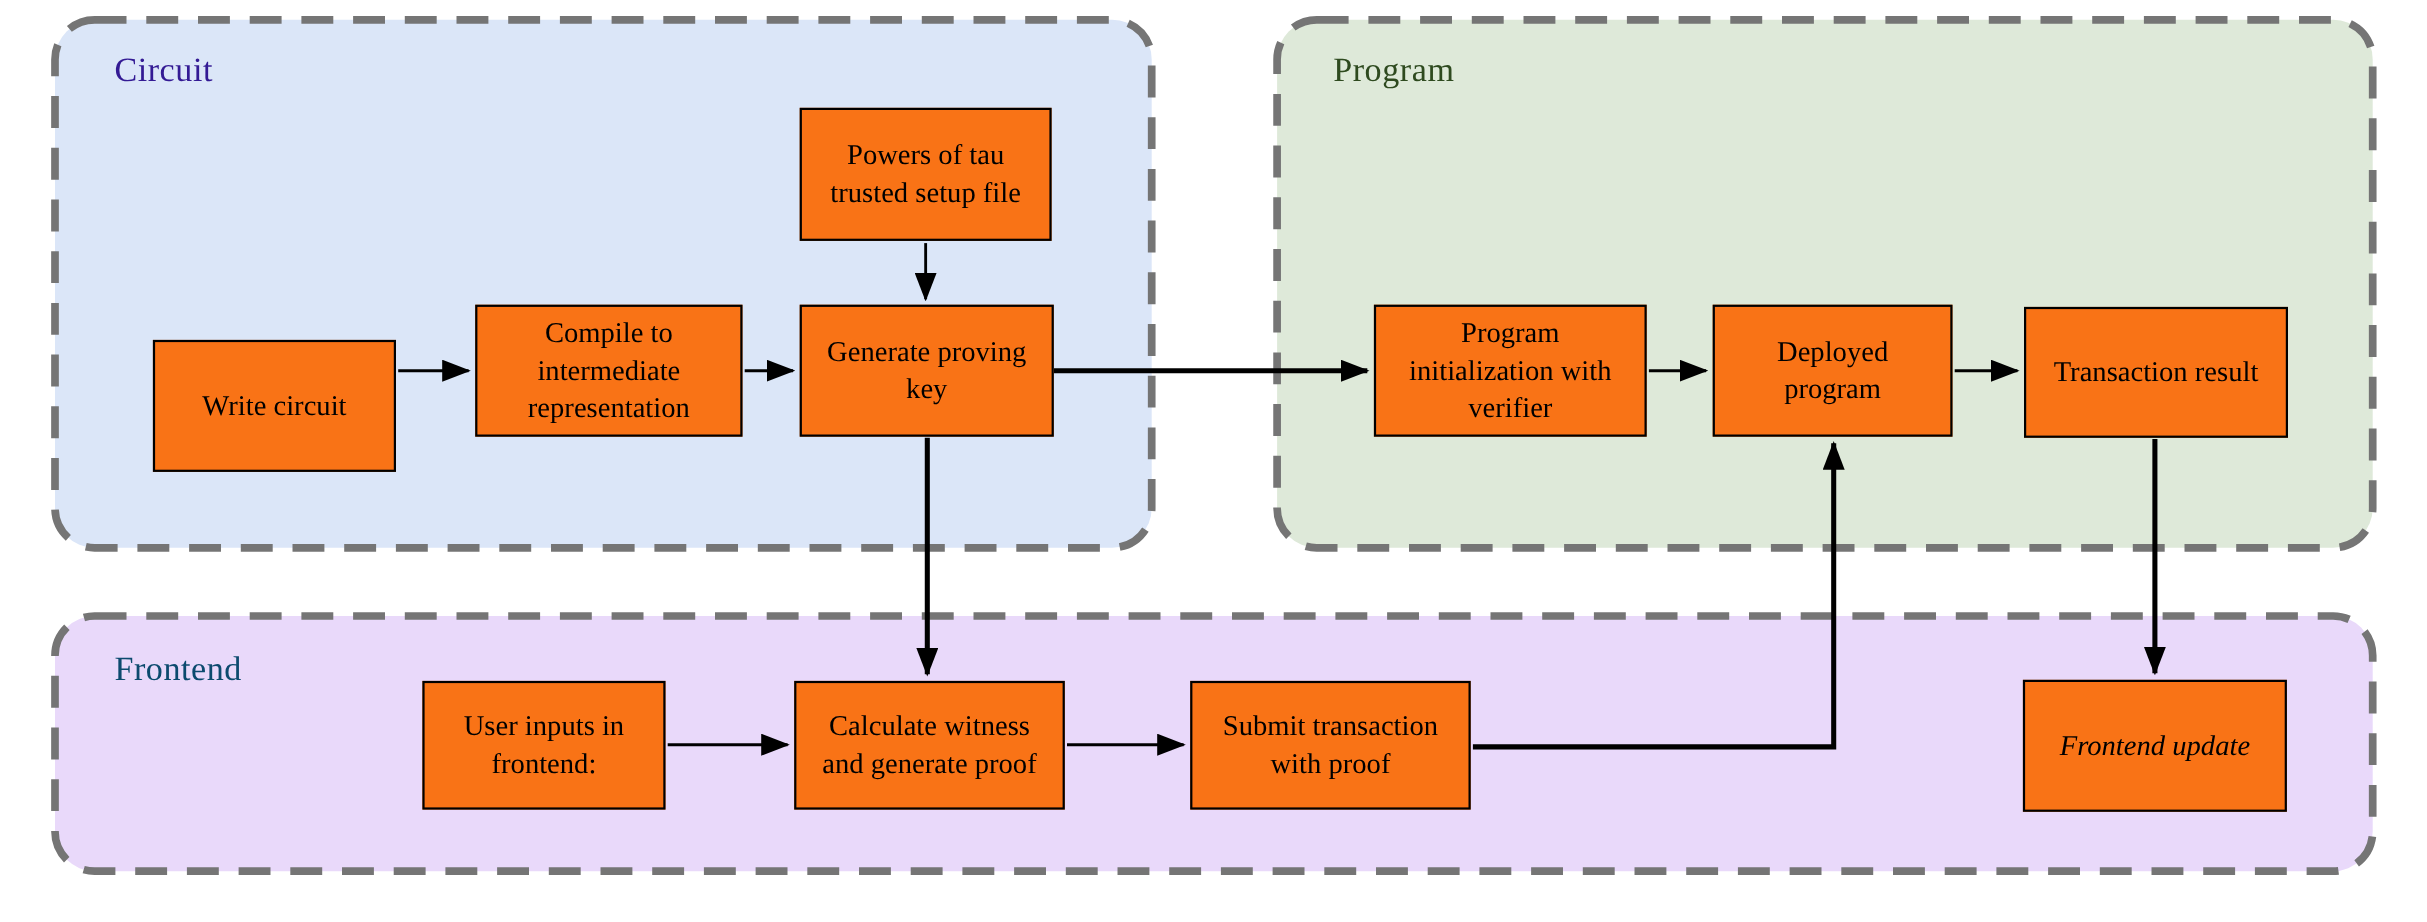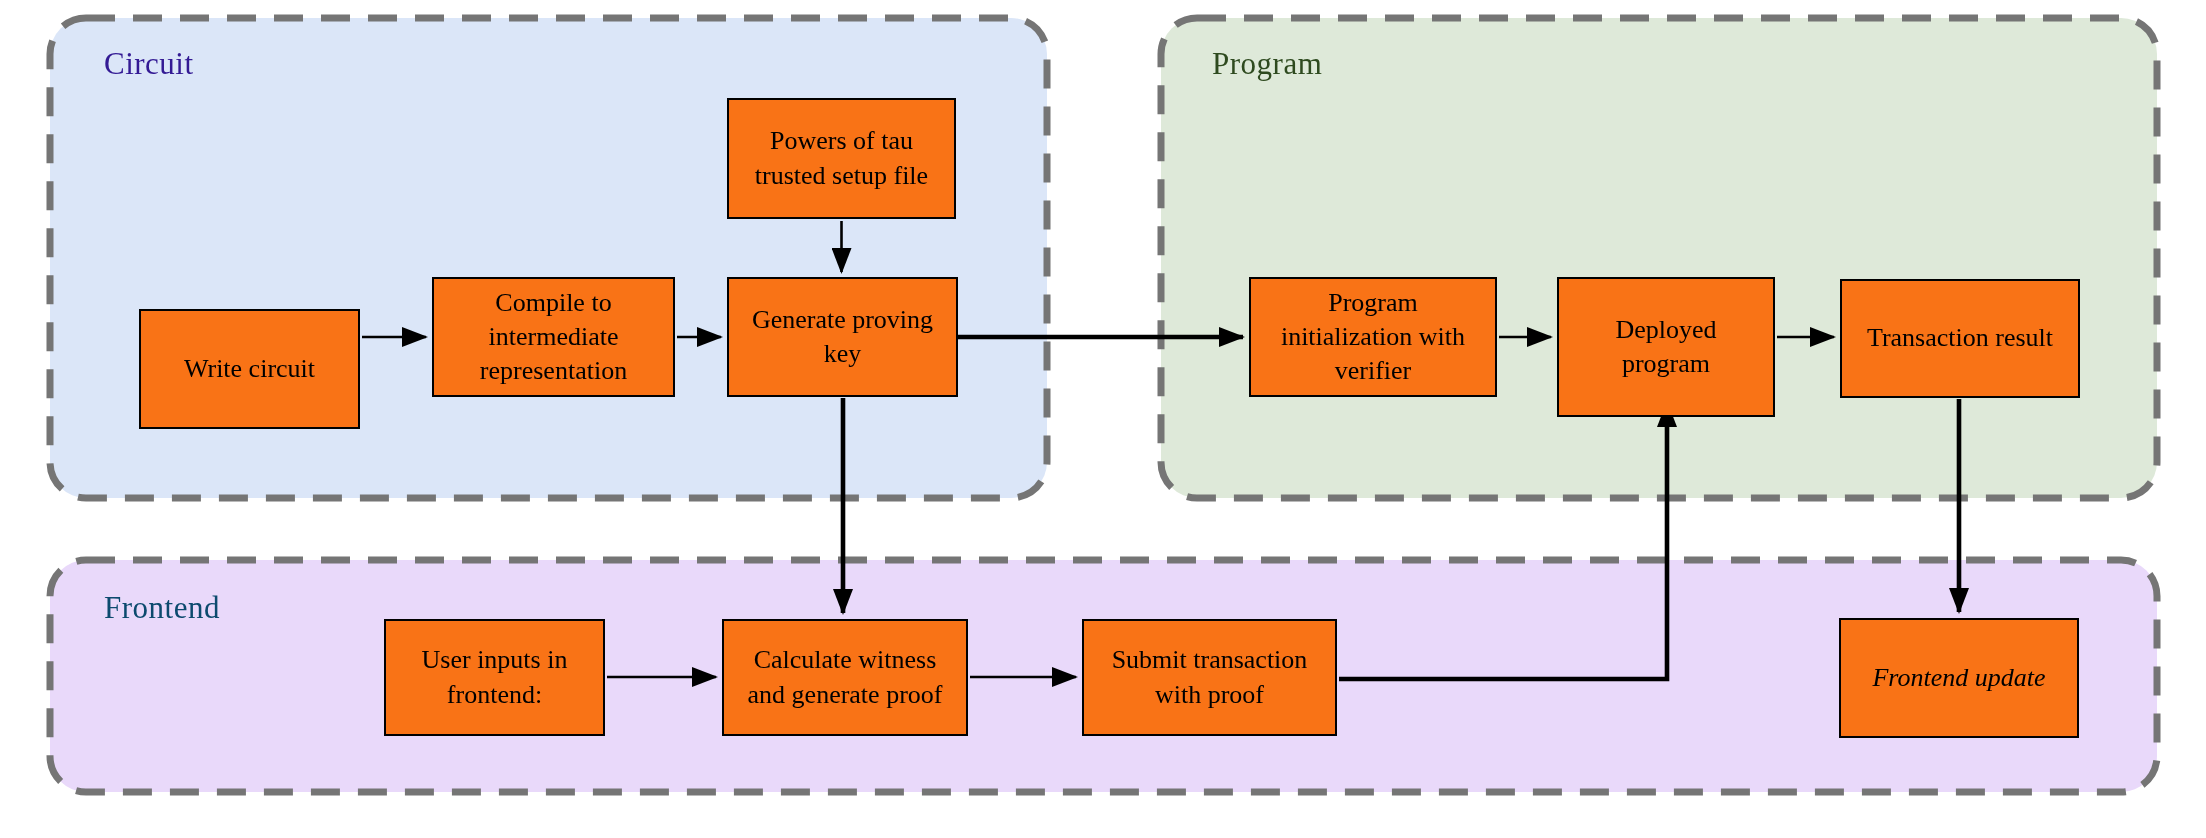--- a/index.html
+++ b/index.html
@@ -31,21 +31,21 @@
     font-size:26px;
     line-height:1.32;
     color:#000000;
     padding:4px 10px;
   }
   .n-write-circuit{left:139px;top:277px;width:221px;height:120px;margin-top:32px;}
   .n-compile{left:432px;top:277px;width:243px;height:120px;}
   .n-powers{left:727px;top:98px;width:229px;height:121px;}
   .n-generate{left:727px;top:277px;width:231px;height:120px;}
   .n-program-init{left:1249px;top:277px;width:248px;height:120px;}
-  .n-deployed{left:1557px;top:277px;width:218px;height:140px;padding:4px 30px;}
+  .n-deployed{left:1557px;top:277px;width:218px;height:120px;padding:4px 30px;}
   .n-transaction-result{left:1840px;top:279px;width:240px;height:119px;}
   .n-user-inputs{left:384px;top:619px;width:221px;height:117px;}
   .n-calculate{left:722px;top:619px;width:246px;height:117px;}
   .n-submit{left:1082px;top:619px;width:255px;height:117px;}
   .n-frontend-update{left:1839px;top:618px;width:240px;height:120px;font-style:italic;}
   .edge{stroke:#000000;fill:none;}
   .edge-thin{stroke-width:2.6px;}
   .edge-thick{stroke-width:4.6px;}
   .zone{stroke:#757575;stroke-width:7px;stroke-dasharray:29 18;}
 </style>

